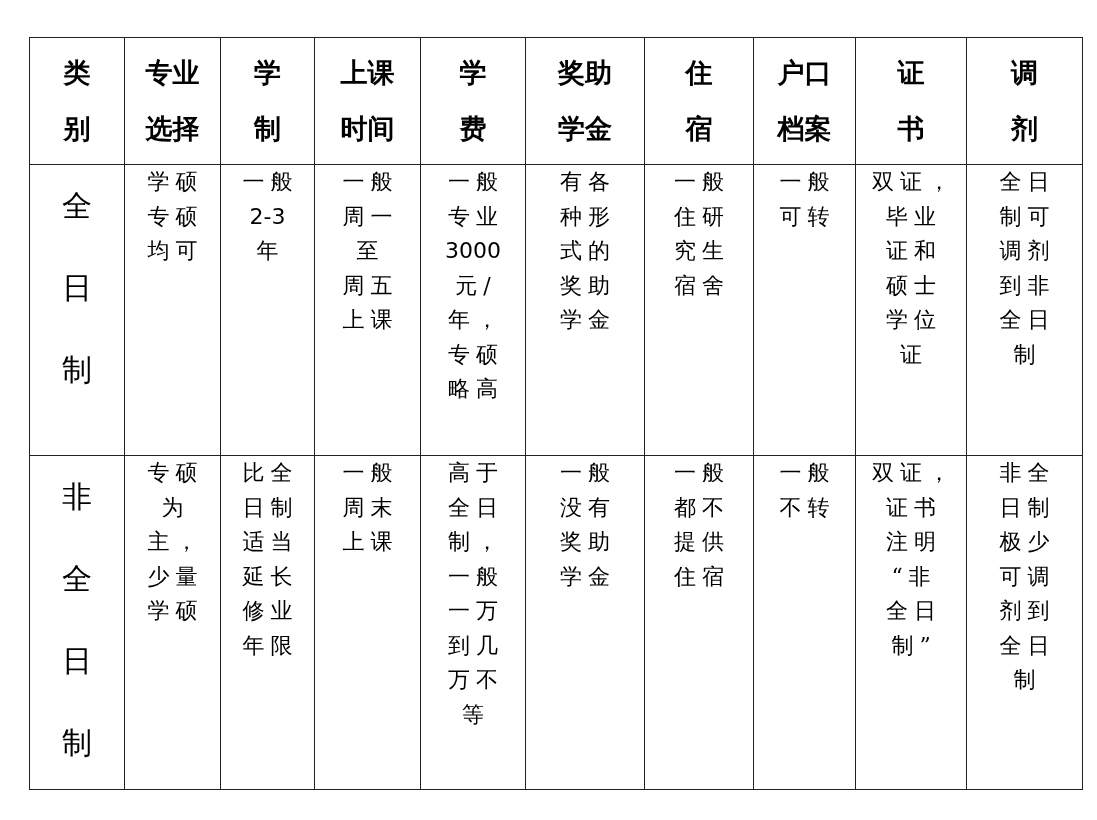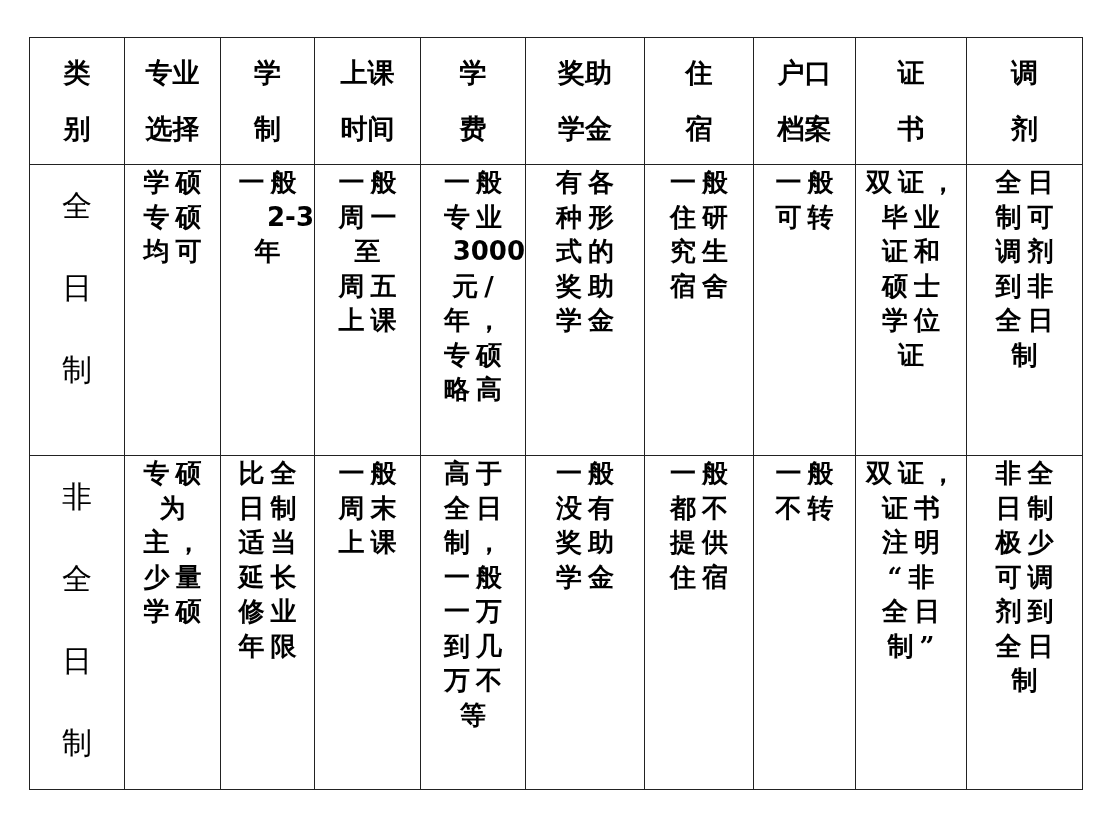--- a/index.html
+++ b/index.html
@@ -46,36 +46,34 @@
       font-family: "DejaVu Sans", "Liberation Sans", sans-serif;
       font-size: 30px;
       padding-top: 12px;
     }
     td.cat .cl {
       display: block;
       line-height: 82px;
     }
     tr.r2 td.cat .cl { line-height: 82px; }
     td.cell {
-      font-size: 26px;
+      font-size: 22px;
       padding-top: 4px;
-      font-weight: bold;
     }
     td.cell .ln {
       display: block;
       line-height: 34.5px;
       letter-spacing: 6px;
       padding-left: 6px;
       white-space: nowrap;
     }
     td.cell .ln.num {
       font-family: "DejaVu Sans", "Liberation Sans", sans-serif;
       letter-spacing: 0;
       padding-left: 0;
-      text-align: right;
     }
   </style>
 </head>
 <body>
 
 <table class="cmp">
   <colgroup>
     <col style="width:95px">
     <col style="width:96px">
     <col style="width:94px">

